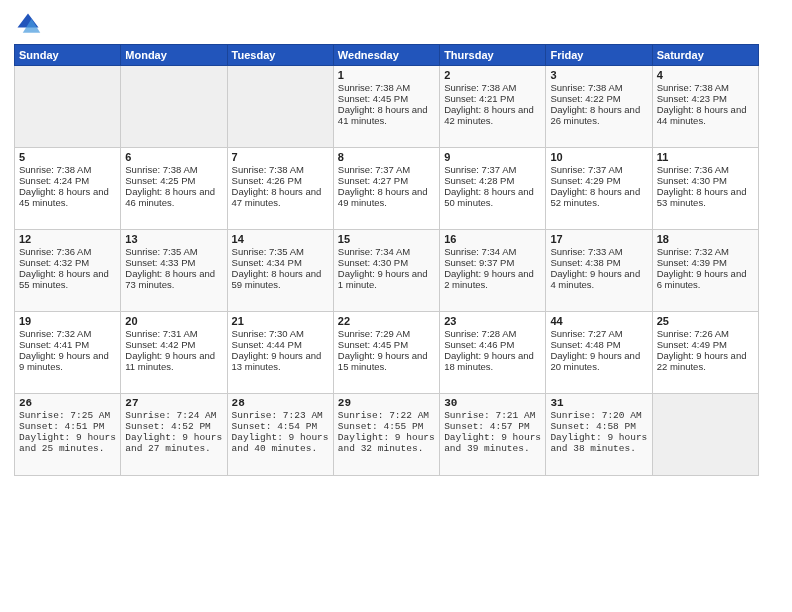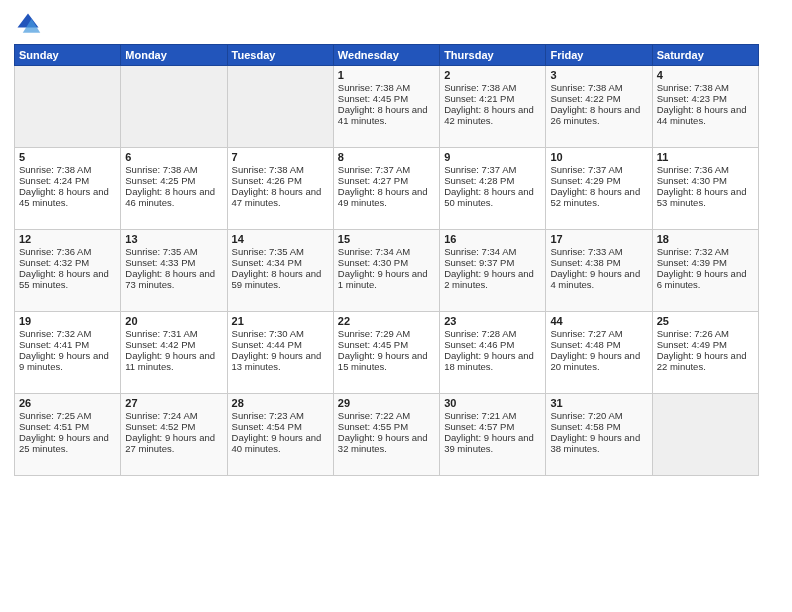--- a/index.html
+++ b/index.html
@@ -90,20 +90,21 @@
       font-weight: bold;
       color: #222;
       display: block;
       margin-bottom: 1px;
     }
     .cell-empty {
       background: #efefef !important;
     }
     .last-row td {
       height: 75px;
+      font-family: Liberation Mono, monospace;
     }
   </style>
 </head>
 <body>
 
 <div class="page">
   <div class="header">
     <div class="logo">
       <svg class="logo-icon" viewBox="0 0 32 32">
         <polygon points="16,4 28,20 4,20" fill="#2255bb"></polygon>

